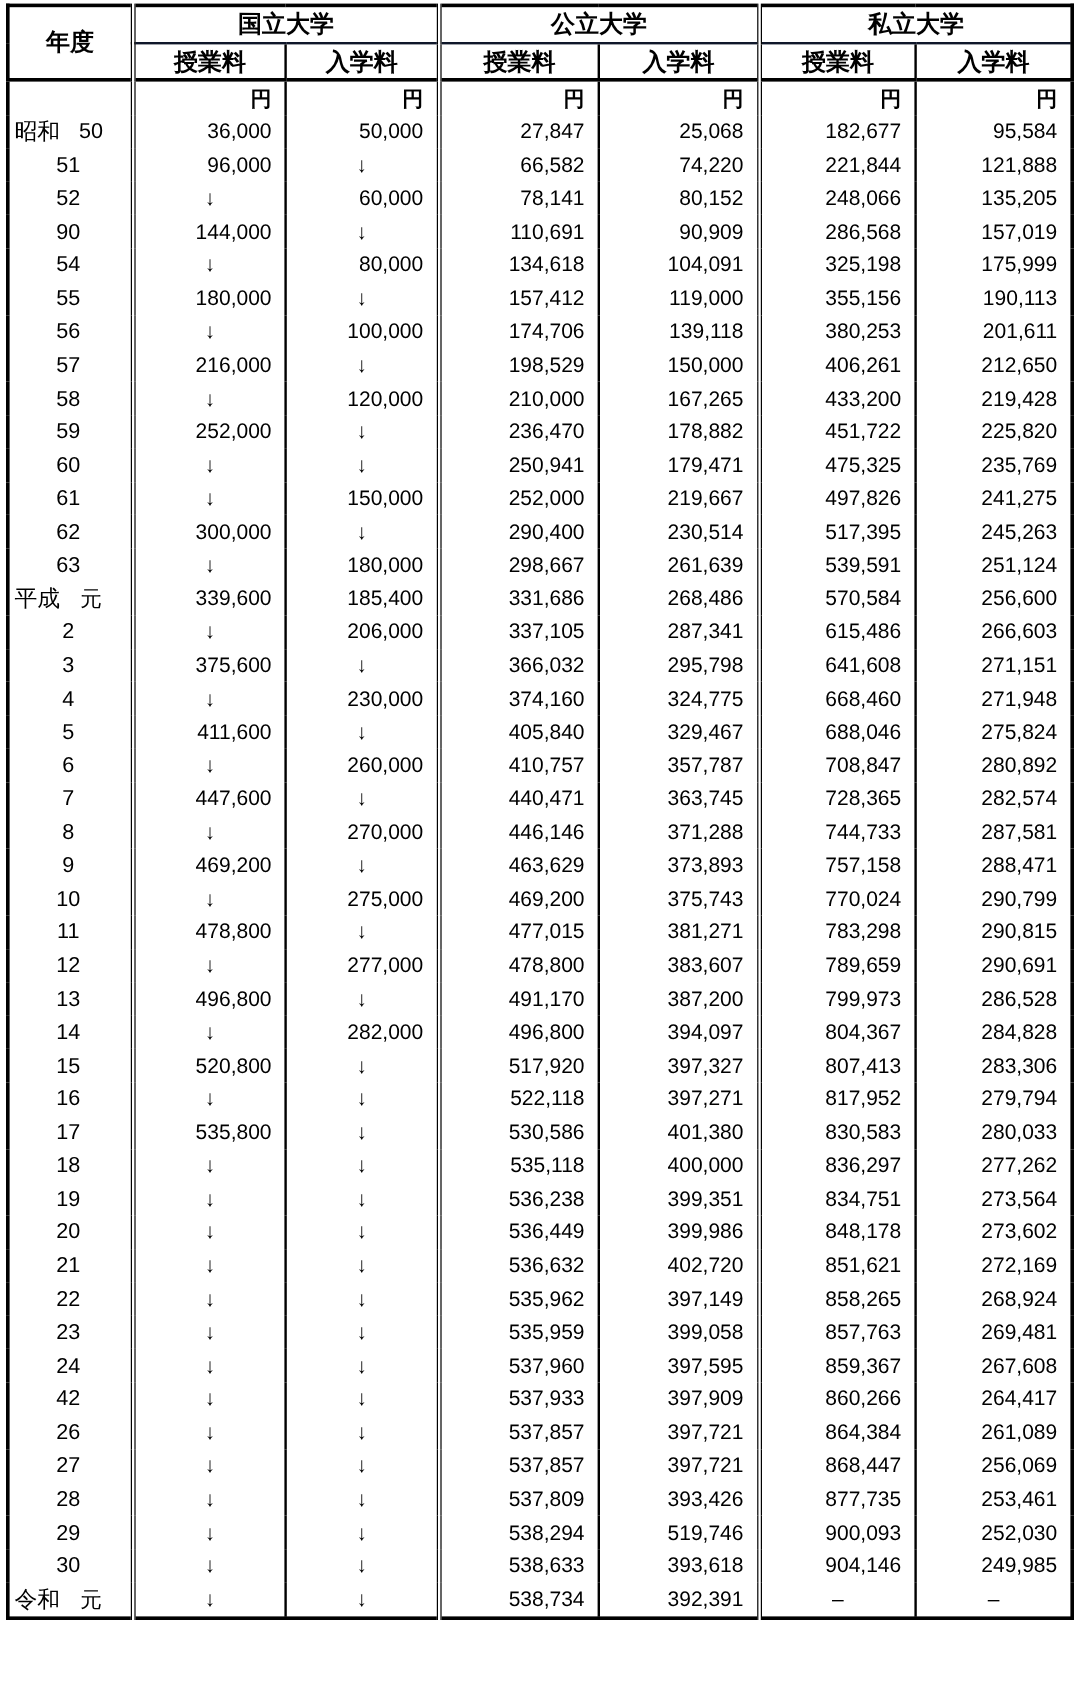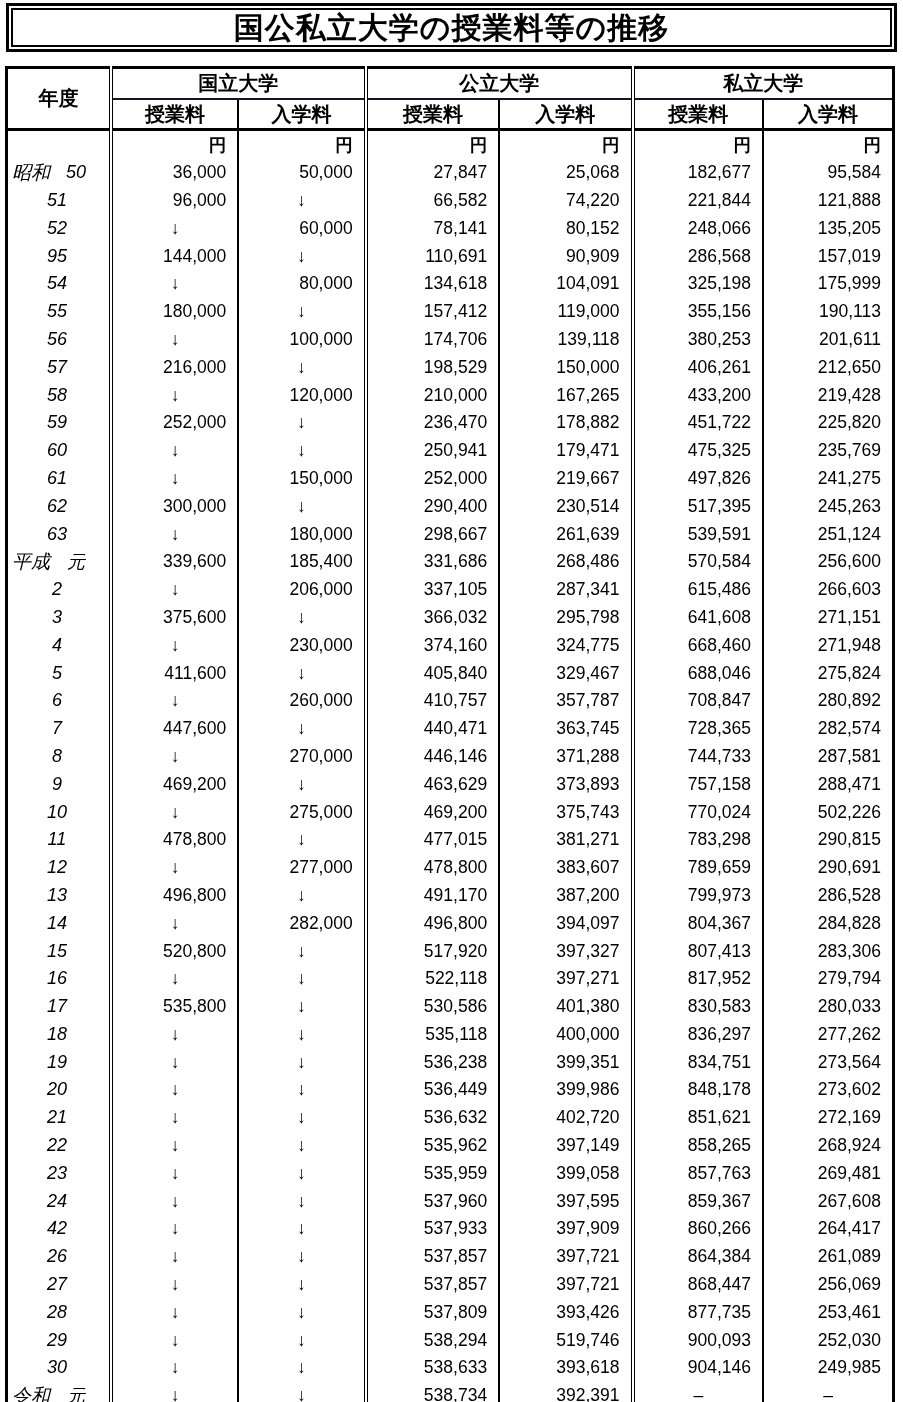--- a/index.html
+++ b/index.html
@@ -73,41 +73,36 @@
   td.center {
     text-align: center;
     padding-right: 0;
   }
   td.unit {
     text-align: right;
     padding-right: 11px;
     font-weight: bold;
     font-size: 17.5px;
   }
-  td.year { border-right: 4px double #000; font-style: italic; }
+  td.year { border-right: 4px double #000; }
   .ywrap {
     display: flex;
     justify-content: space-between;
     align-items: center;
     padding: 0 7px 0 4px;
     height: 100%;
   }
   .era  { font-size: 19px; }
   .ynum { font-size: 18px; text-align: center; flex: 1; }
 </style>
 </head>
 <body>
 
 <div class="page">
 
-  <div class="title-box">
-    <div class="title-inner">
-      <h1 class="page-title">国公私立大学の授業料等の推移</h1>
-    </div>
-  </div>
 
   <table class="fees">
     <colgroup>
       <col style="width:104px">
       <col style="width:127px">
         <col style="width:127px">
       <col style="width:133px">
         <col style="width:133px">
       <col style="width:130px">
         <col style="width:130px">
@@ -177,21 +172,21 @@
           <td class="num thin-left">60,000</td>
           <td class="num dbl-left">78,141</td>
           <td class="num thin-left">80,152</td>
           <td class="num dbl-left">248,066</td>
           <td class="num thin-left">135,205</td>
         </tr>
         <tr>
           <td class="year">
             <div class="ywrap">
               <span class="era"></span>
-              <span class="ynum">95</span>
+              <span class="ynum">90</span>
             </div>
           </td>
           <td class="num dbl-left">144,000</td>
           <td class="num thin-left center">↓</td>
           <td class="num dbl-left">110,691</td>
           <td class="num thin-left">90,909</td>
           <td class="num dbl-left">286,568</td>
           <td class="num thin-left">157,019</td>
         </tr>
         <tr>
@@ -465,21 +460,21 @@
             <div class="ywrap">
               <span class="era"></span>
               <span class="ynum">10</span>
             </div>
           </td>
           <td class="num dbl-left center">↓</td>
           <td class="num thin-left">275,000</td>
           <td class="num dbl-left">469,200</td>
           <td class="num thin-left">375,743</td>
           <td class="num dbl-left">770,024</td>
-          <td class="num thin-left">502,226</td>
+          <td class="num thin-left">290,799</td>
         </tr>
         <tr>
           <td class="year">
             <div class="ywrap">
               <span class="era"></span>
               <span class="ynum">11</span>
             </div>
           </td>
           <td class="num dbl-left">478,800</td>
           <td class="num thin-left center">↓</td>

